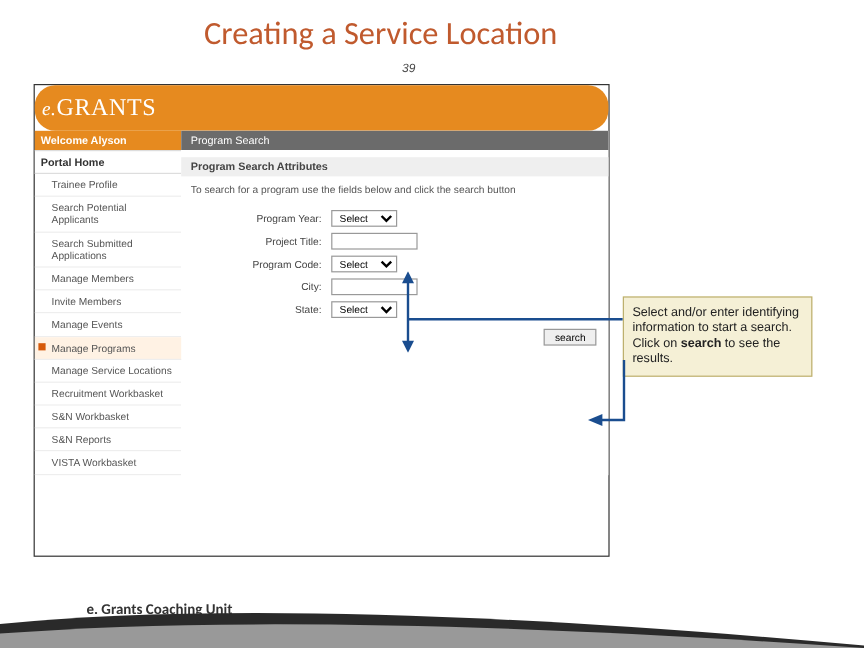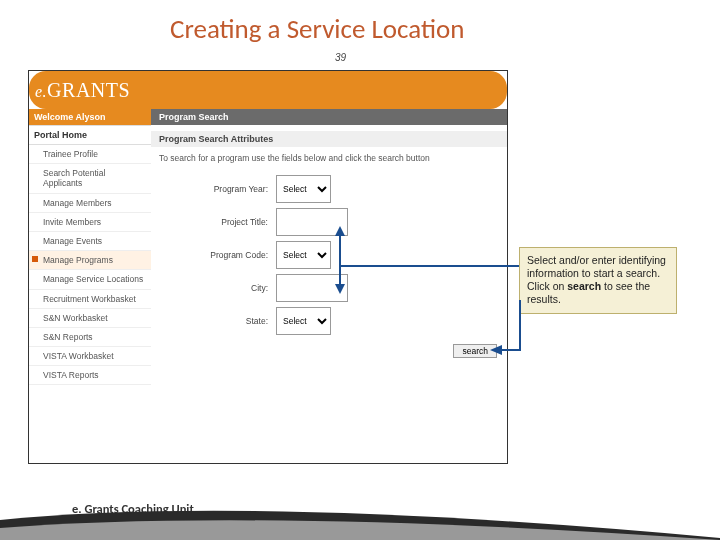--- a/index.html
+++ b/index.html
@@ -95,21 +95,21 @@
   }
   .main {
     flex: 1;
     font-size: 9px;
     background: #fff;
   }
   .main-header {
     background: #6b6b6b;
     color: #fff;
     padding: 3px 8px;
-    font-weight: bold;
+    font-weight: normal;
     font-size: 9px;
   }
   .section-title {
     background: #efefef;
     padding: 3px 8px;
     font-weight: bold;
     margin-top: 6px;
     color: #444;
   }
   .instruction {
@@ -127,21 +127,21 @@
   }
   .form-label {
     width: 95px;
     text-align: right;
     padding-right: 8px;
     color: #444;
     font-size: 8.5px;
   }
   .form-select, .form-input {
     font-size: 8.5px;
-    height: 28px;
+    height: 14px;
     padding: 0 2px;
     border: 1px solid #999;
     background: #fff;
   }
   .form-select { width: 55px; }
   .form-input { width: 72px; }
   .search-btn-row {
     display:flex;
     justify-content:flex-end;
     padding: 4px 10px 0 0;
@@ -212,30 +212,30 @@
     <span class="logo">
       <span class="e">e.</span><span class="grants">GRANTS</span>
     </span>
   </div>
   <div class="content-row">
     <div class="sidebar">
       <div class="welcome">Welcome Alyson</div>
       <div class="portal-home">Portal Home</div>
       <div class="side-item">Trainee Profile</div>
       <div class="side-item">Search Potential Applicants</div>
+      <div class="side-item">Search Submitted Applications</div>
       <div class="side-item">Manage Members</div>
       <div class="side-item">Invite Members</div>
       <div class="side-item">Manage Events</div>
       <div class="side-item selected">Manage Programs</div>
       <div class="side-item">Manage Service Locations</div>
       <div class="side-item">Recruitment Workbasket</div>
       <div class="side-item">S&amp;N Workbasket</div>
       <div class="side-item">S&amp;N Reports</div>
       <div class="side-item">VISTA Workbasket</div>
-      <div class="side-item">VISTA Reports</div>
     </div>
     <div class="main">
       <div class="main-header">Program Search</div>
       <div class="section-title">Program Search Attributes</div>
       <div class="instruction">To search for a program use the fields below and click the search button</div>
       <div class="form-table">
         <div class="form-row">
           <div class="form-label">Program Year:</div>
           <select class="form-select"><option>Select</option></select>
         </div>

